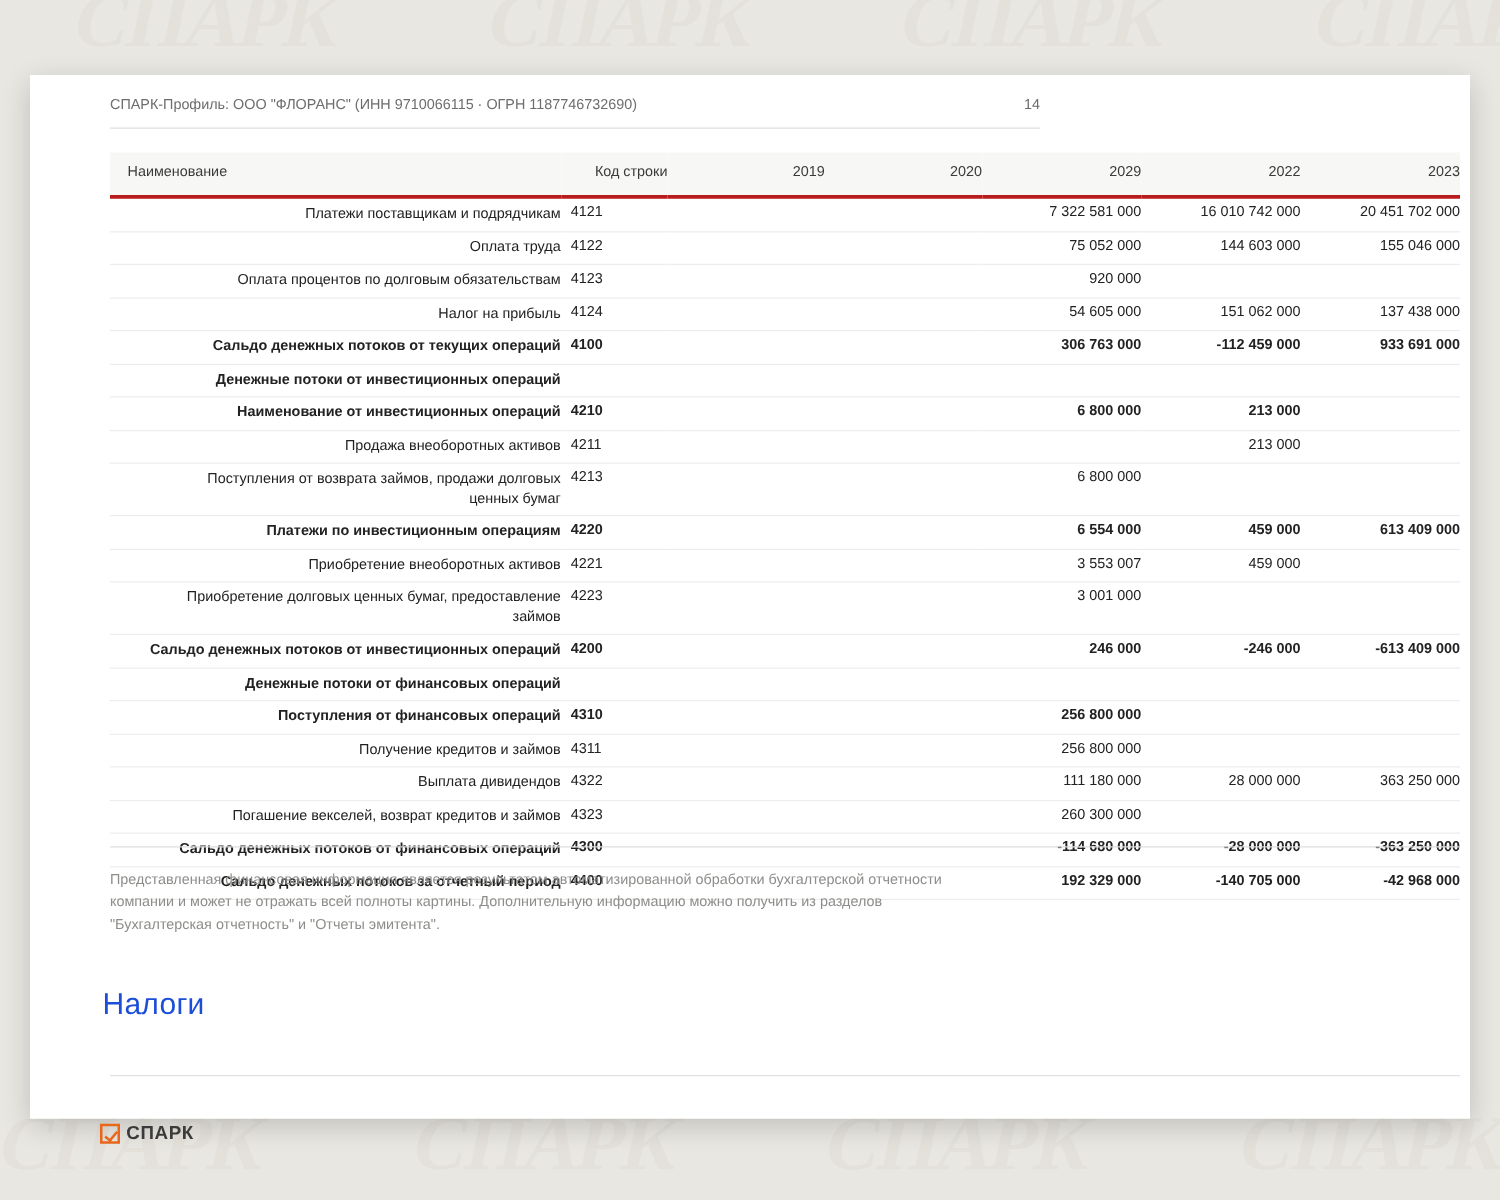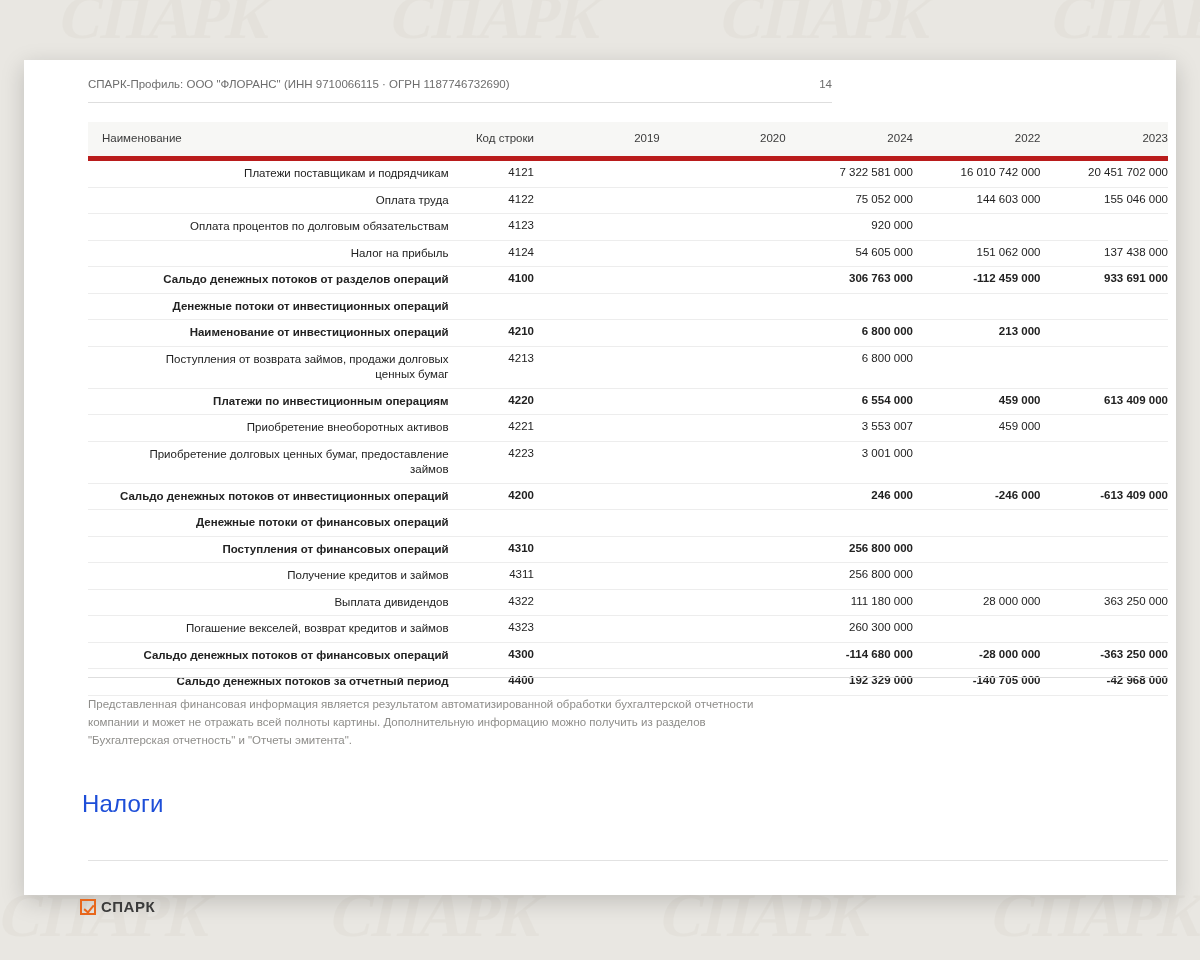--- a/index.html
+++ b/index.html
@@ -62,41 +62,41 @@
     width: 1080px;
     border-collapse: collapse;
     font-size: 11.5px;
     color: #222;
   }
   table.fin thead th {
     font-weight: normal;
     color: #3b3b3b;
     font-size: 11.5px;
     padding: 10px 0 12px 0;
-    border-bottom: 5px solid #b91c1c;
+    border-bottom: 3px solid #b91c1c;
     background: #f7f7f5;
     text-align: right;
     white-space: nowrap;
   }
   table.fin thead th.c-name { text-align: left; padding-left: 14px; }
   table.fin thead th.c-code { text-align: right; padding-left: 8px; }
   table.fin tbody td {
     padding: 5px 0;
     border-bottom: 1px solid #ededed;
     text-align: right;
     white-space: nowrap;
     vertical-align: top;
   }
   table.fin tbody td.c-name {
     text-align: right;
     padding-left: 14px;
     white-space: normal;
     line-height: 1.35;
   }
-  table.fin tbody td.c-code { text-align: right; padding-left: 8px; }
+  table.fin tbody td.c-code { text-align: left; padding-left: 8px; }
   .indent-1 { padding-left: 36px !important; }
   tr.bold td { font-weight: bold; }
   col.w-name { width: 368px; }
   col.w-code { width: 86px; }
   col.w-val  { width: 129px; }
   .rule {
     position: absolute;
     left: 64px; top: 617px;
     width: 1080px;
     height: 1px;
@@ -188,21 +188,21 @@
         <col class="w-val">
         <col class="w-val">
         <col class="w-val">
     </colgroup>
     <thead>
       <tr>
         <th class="c-name">Наименование</th>
         <th class="c-code">Код строки</th>
         <th>2019</th>
         <th>2020</th>
-        <th>2024</th>
+        <th>2029</th>
         <th>2022</th>
         <th>2023</th>
       </tr>
     </thead>
     <tbody id="fin-body">
         <tr>
           <td class="c-name indent-1">Платежи поставщикам и подрядчикам</td>
           <td class="c-code">4121</td>
           <td></td>
           <td></td>
@@ -231,21 +231,21 @@
         <tr>
           <td class="c-name indent-1">Налог на прибыль</td>
           <td class="c-code">4124</td>
           <td></td>
           <td></td>
           <td>54 605 000</td>
           <td>151 062 000</td>
           <td>137 438 000</td>
         </tr>
         <tr class="bold">
-          <td class="c-name">Сальдо денежных потоков от разделов операций</td>
+          <td class="c-name">Сальдо денежных потоков от текущих операций</td>
           <td class="c-code">4100</td>
           <td></td>
           <td></td>
           <td>306 763 000</td>
           <td>-112 459 000</td>
           <td>933 691 000</td>
         </tr>
         <tr class="bold">
           <td class="c-name">Денежные потоки от инвестиционных операций</td>
           <td class="c-code"></td>
@@ -254,20 +254,29 @@
           <td></td>
           <td></td>
           <td></td>
         </tr>
         <tr class="bold">
           <td class="c-name">Наименование от инвестиционных операций</td>
           <td class="c-code">4210</td>
           <td></td>
           <td></td>
           <td>6 800 000</td>
+          <td>213 000</td>
+          <td></td>
+        </tr>
+        <tr>
+          <td class="c-name indent-1">Продажа внеоборотных активов</td>
+          <td class="c-code">4211</td>
+          <td></td>
+          <td></td>
+          <td></td>
           <td>213 000</td>
           <td></td>
         </tr>
         <tr>
           <td class="c-name indent-1">Поступления от возврата займов, продажи долговых ценных бумаг</td>
           <td class="c-code">4213</td>
           <td></td>
           <td></td>
           <td>6 800 000</td>
           <td></td>

